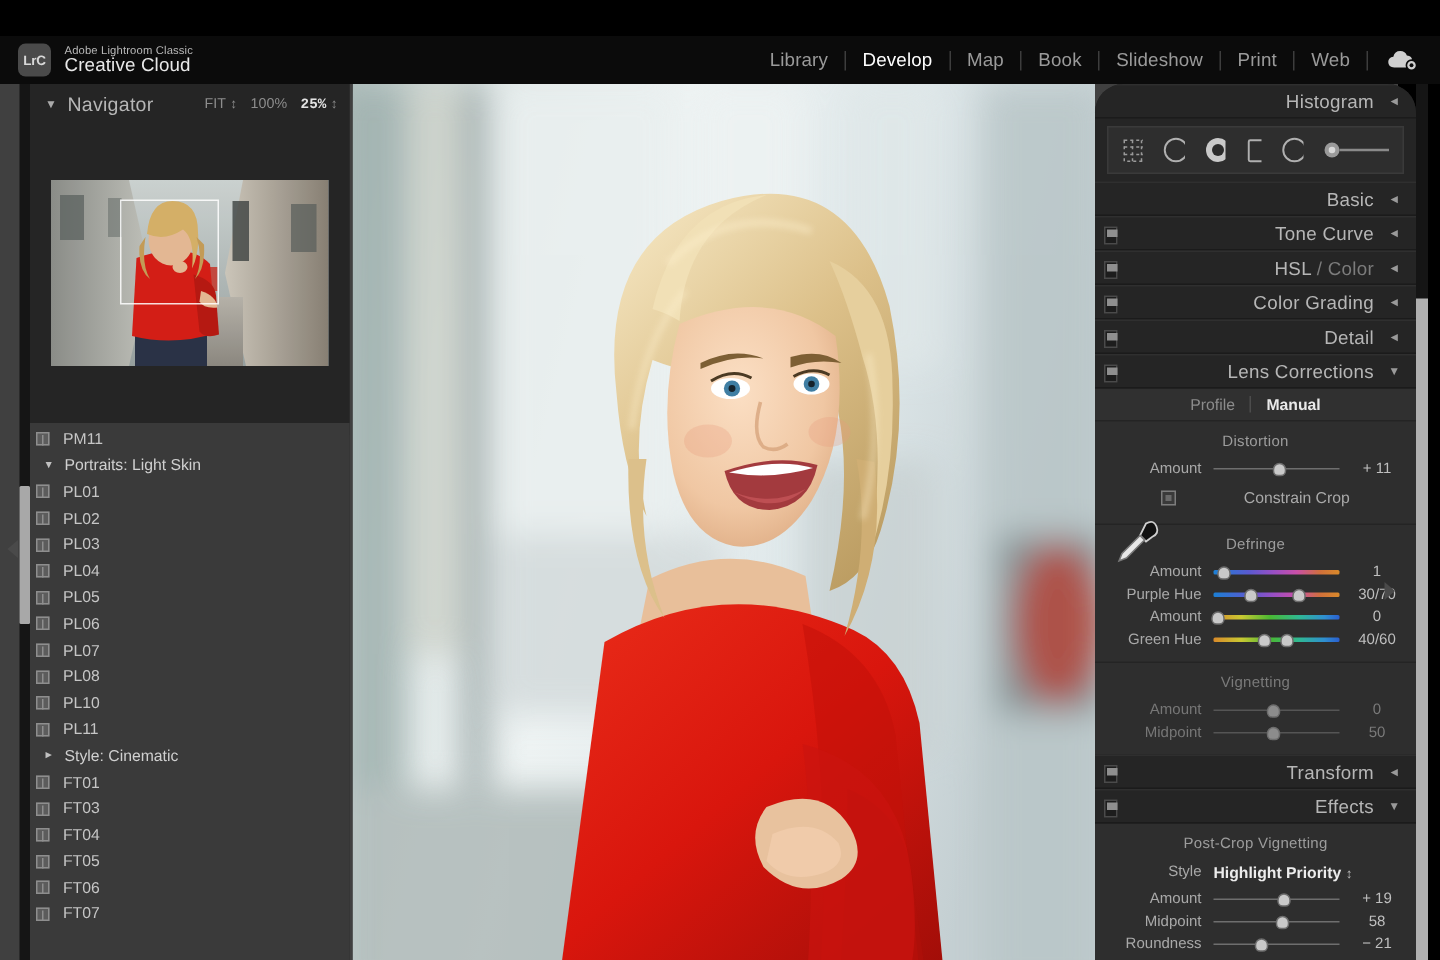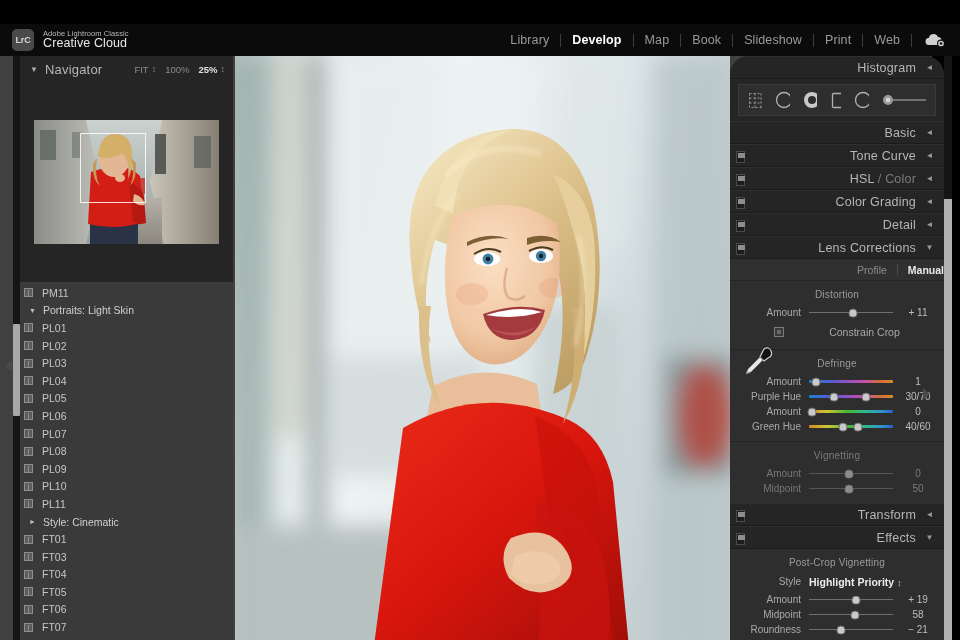--- a/index.html
+++ b/index.html
@@ -28,37 +28,37 @@
   .brand .l2 { font-size: 12.5px; color: #e8e8e8; letter-spacing: .1px; }
 
   .modules {
     position: absolute; right: 10px; top: 0; height: 32px;
     display: flex; align-items: center; gap: 0;
   }
   .module {
     font-size: 12.5px; color: #9a9a9a; padding: 0 11px; cursor: default;
     letter-spacing: .1px;
   }
-  .module.active { color: #fff; font-weight: bold; }
+  .module.active { color: #fff; font-weight: normal; }
   .msep { width: 1px; height: 13px; background: #3d3d3d; }
   .cloud-icon { margin-left: 12px; margin-right: 4px; display: flex; align-items: center; }
 
   
   .left-panel {
     position: absolute; left: 20px; top: 32px; width: 213px; height: 608px;
     background: #252525;
   }
   .navigator-head {
     height: 26px; display: flex; align-items: center;
     padding: 0 8px 0 10px; background: #252525;
   }
   .tri { font-size: 8px; color: #aaa; margin-right: 7px; }
   .nav-title { font-size: 13px; color: #b6b6b6; flex: 1; letter-spacing: .2px; }
   .nav-zoom { font-size: 9.5px; color: #8d8d8d; margin-left: 9px; }
-  .nav-zoom.sel { color: #e2e2e2; font-weight: bold; }
+  .nav-zoom.sel { color: #e2e2e2; font-weight: bold; font-family: Liberation Mono, monospace; }
   .stepper { font-size: 9px; color: #8d8d8d; margin-left: 3px; }
 
   .nav-preview {
     position: absolute; left: 0; top: 26px; width: 213px; height: 200px;
     background: #252525; display: flex; align-items: center; justify-content: center;
   }
   .thumb {
     position: relative; width: 185px; height: 124px; overflow: hidden;
     background: #8a8f90;
   }
@@ -135,21 +135,21 @@
   }
 
   .toolstrip {
     margin: 5px 8px; height: 32px; background: #2e2e2e;
     border: 1px solid #3a3a3a; display: flex; align-items: center;
     padding: 0 9px; gap: 13px;
   }
 
   .panel-body { background: #2e2e2e; padding: 0 0 7px 0; }
   .tabs-row {
-    height: 22px; display: flex; align-items: center; justify-content: flex-end;
+    height: 22px; display: flex; align-items: center; justify-content: center;
     gap: 10px; border-bottom: 1px solid #242424; background: #303030;
   }
   .tab { font-size: 10.5px; color: #8b8b8b; }
   .tab.active { color: #e9e9e9; font-weight: bold; }
   .tabsep { width: 1px; height: 11px; background: #4c4c4c; }
 
   .sec-title {
     text-align: center; font-size: 10px; color: #9c9c9c;
     padding: 8px 0 5px 0; letter-spacing: .2px;
   }
@@ -348,24 +348,20 @@
         <div class="pl-row">
           <span class="pl-chip"></span>
           <span>PL07</span>
         </div>
         <div class="pl-row">
           <span class="pl-chip"></span>
           <span>PL08</span>
         </div>
         <div class="pl-row">
           <span class="pl-chip"></span>
-          <span>PL09</span>
-        </div>
-        <div class="pl-row">
-          <span class="pl-chip"></span>
           <span>PL10</span>
         </div>
         <div class="pl-row">
           <span class="pl-chip"></span>
           <span>PL11</span>
         </div>
         <div class="pl-row group">
           <span class="gtri">►</span>
           <span>Style: Cinematic</span>
         </div>

